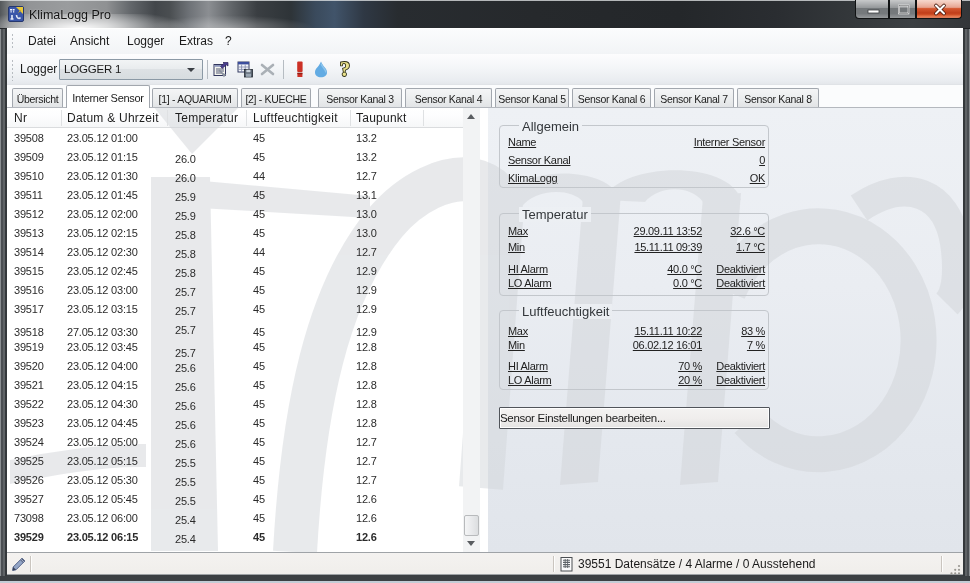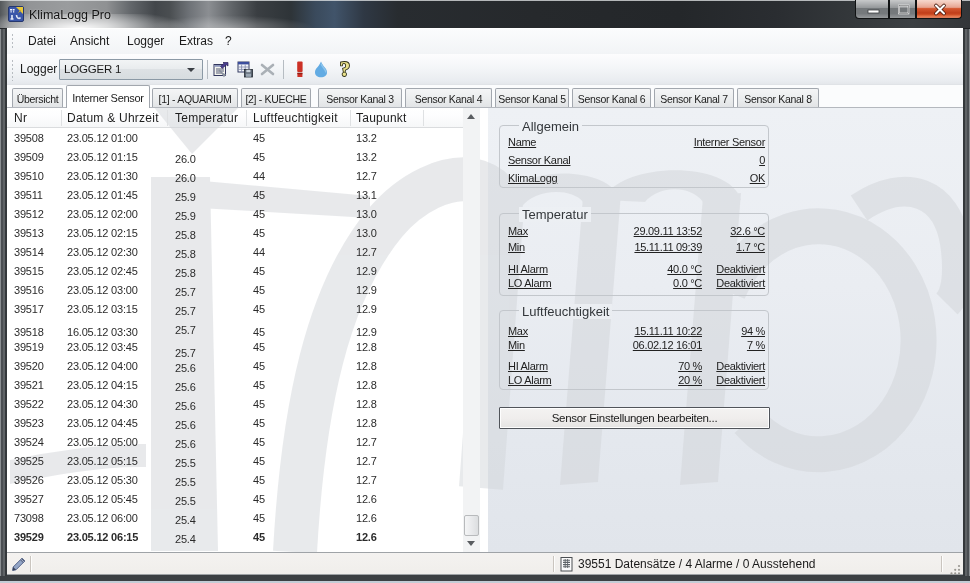--- a/index.html
+++ b/index.html
@@ -87,21 +87,21 @@
 .group { position:absolute; left:499px; width:270px; border:1px solid #c3c7cc; border-radius:4px; }
 .glabel { position:absolute; left:507px; font-size:13px; color:#33373b; padding:0 3px; z-index:2; letter-spacing:0;margin-left:12px; }
 .prow { position:absolute; font-size:11px; color:#222; letter-spacing:-0.3px; height:14px; line-height:14px;text-decoration:underline; }
 .plabel { left:508px; }
 .pv1 { left:499px; width:203px; text-align:right; }
 .pv2 { left:499px; width:266px; text-align:right; }
 
 #sbutton { position:absolute; left:499px; top:407px; width:271px; height:22px; border:1px solid #50545a; border-radius:1px;
   background:linear-gradient(180deg,#f4f3f2 0%,#efedec 55%,#e4e3e2 100%);
   box-shadow:inset 0 0 0 1px rgba(255,255,255,0.9);
-  font-size:11.5px; letter-spacing:-0.3px; color:#1a1a1a; text-align:center; line-height:21px; }
+  font-size:11.5px; letter-spacing:-0.3px; color:#1a1a1a; text-align:left; line-height:21px; }
 
 #statusline { position:absolute; left:7px; top:552px; width:956px; height:1px; background:#9fa3a7; }
 #statusbar { position:absolute; left:7px; top:553px; width:956px; height:22px; background:linear-gradient(180deg,#f4f2f0 0%,#f0eeeb 100%); border-bottom:1px solid #9da1a4; }
 .ssep { position:absolute; top:556px; width:1px; height:16px; background:#cac5bf; box-shadow:1px 0 0 #fdfdfc; }
 #stext { position:absolute; left:578px; top:553px; height:32px; line-height:22px; font-size:12px; color:#1a1a1a; }
 #sgrip { position:absolute; left:950px; top:564px; width:11px; height:11px; }
 </style>
 </head>
 <body>
 
@@ -323,21 +323,21 @@
   </div>
 <div class="tr" style="top:300px">
     <span class="c0">39517</span>
     <span class="c1">23.05.12 03:15</span>
     <span class="c2">25.7</span>
     <span class="c3">45</span>
     <span class="c4">12.9</span>
   </div>
 <div class="tr" style="top:323px">
     <span class="c0">39518</span>
-    <span class="c1">16.05.12 03:30</span>
+    <span class="c1">27.05.12 03:30</span>
     <span class="c2">25.7</span>
     <span class="c3">45</span>
     <span class="c4">12.9</span>
   </div>
 <div class="tr" style="top:338px">
     <span class="c0">39519</span>
     <span class="c1">23.05.12 03:45</span>
     <span class="c2">25.6</span>
     <span class="c3">45</span>
     <span class="c4">12.8</span>
@@ -444,21 +444,21 @@
 <div class="prow pv1" style="top:262px">40.0 °C</div>
 <div class="prow pv2" style="top:262px">Deaktiviert</div>
 <div class="prow plabel" style="top:276px">LO Alarm</div>
 <div class="prow pv1" style="top:276px">0.0 °C</div>
 <div class="prow pv2" style="top:276px">Deaktiviert</div>
 
 <div class="group" style="top:310px; height:80px"></div>
 <div class="glabel" style="top:304px; background:linear-gradient(180deg,#ebeef2,#eaedf1)">Luftfeuchtigkeit</div>
 <div class="prow plabel" style="top:324px">Max</div>
 <div class="prow pv1" style="top:324px">15.11.11 10:22</div>
-<div class="prow pv2" style="top:324px">94 %</div>
+<div class="prow pv2" style="top:324px">83 %</div>
 <div class="prow plabel" style="top:338px">Min</div>
 <div class="prow pv1" style="top:338px">06.02.12 16:01</div>
 <div class="prow pv2" style="top:338px">7 %</div>
 <div class="prow plabel" style="top:359px">HI Alarm</div>
 <div class="prow pv1" style="top:359px">70 %</div>
 <div class="prow pv2" style="top:359px">Deaktiviert</div>
 <div class="prow plabel" style="top:373px">LO Alarm</div>
 <div class="prow pv1" style="top:373px">20 %</div>
 <div class="prow pv2" style="top:373px">Deaktiviert</div>
 

